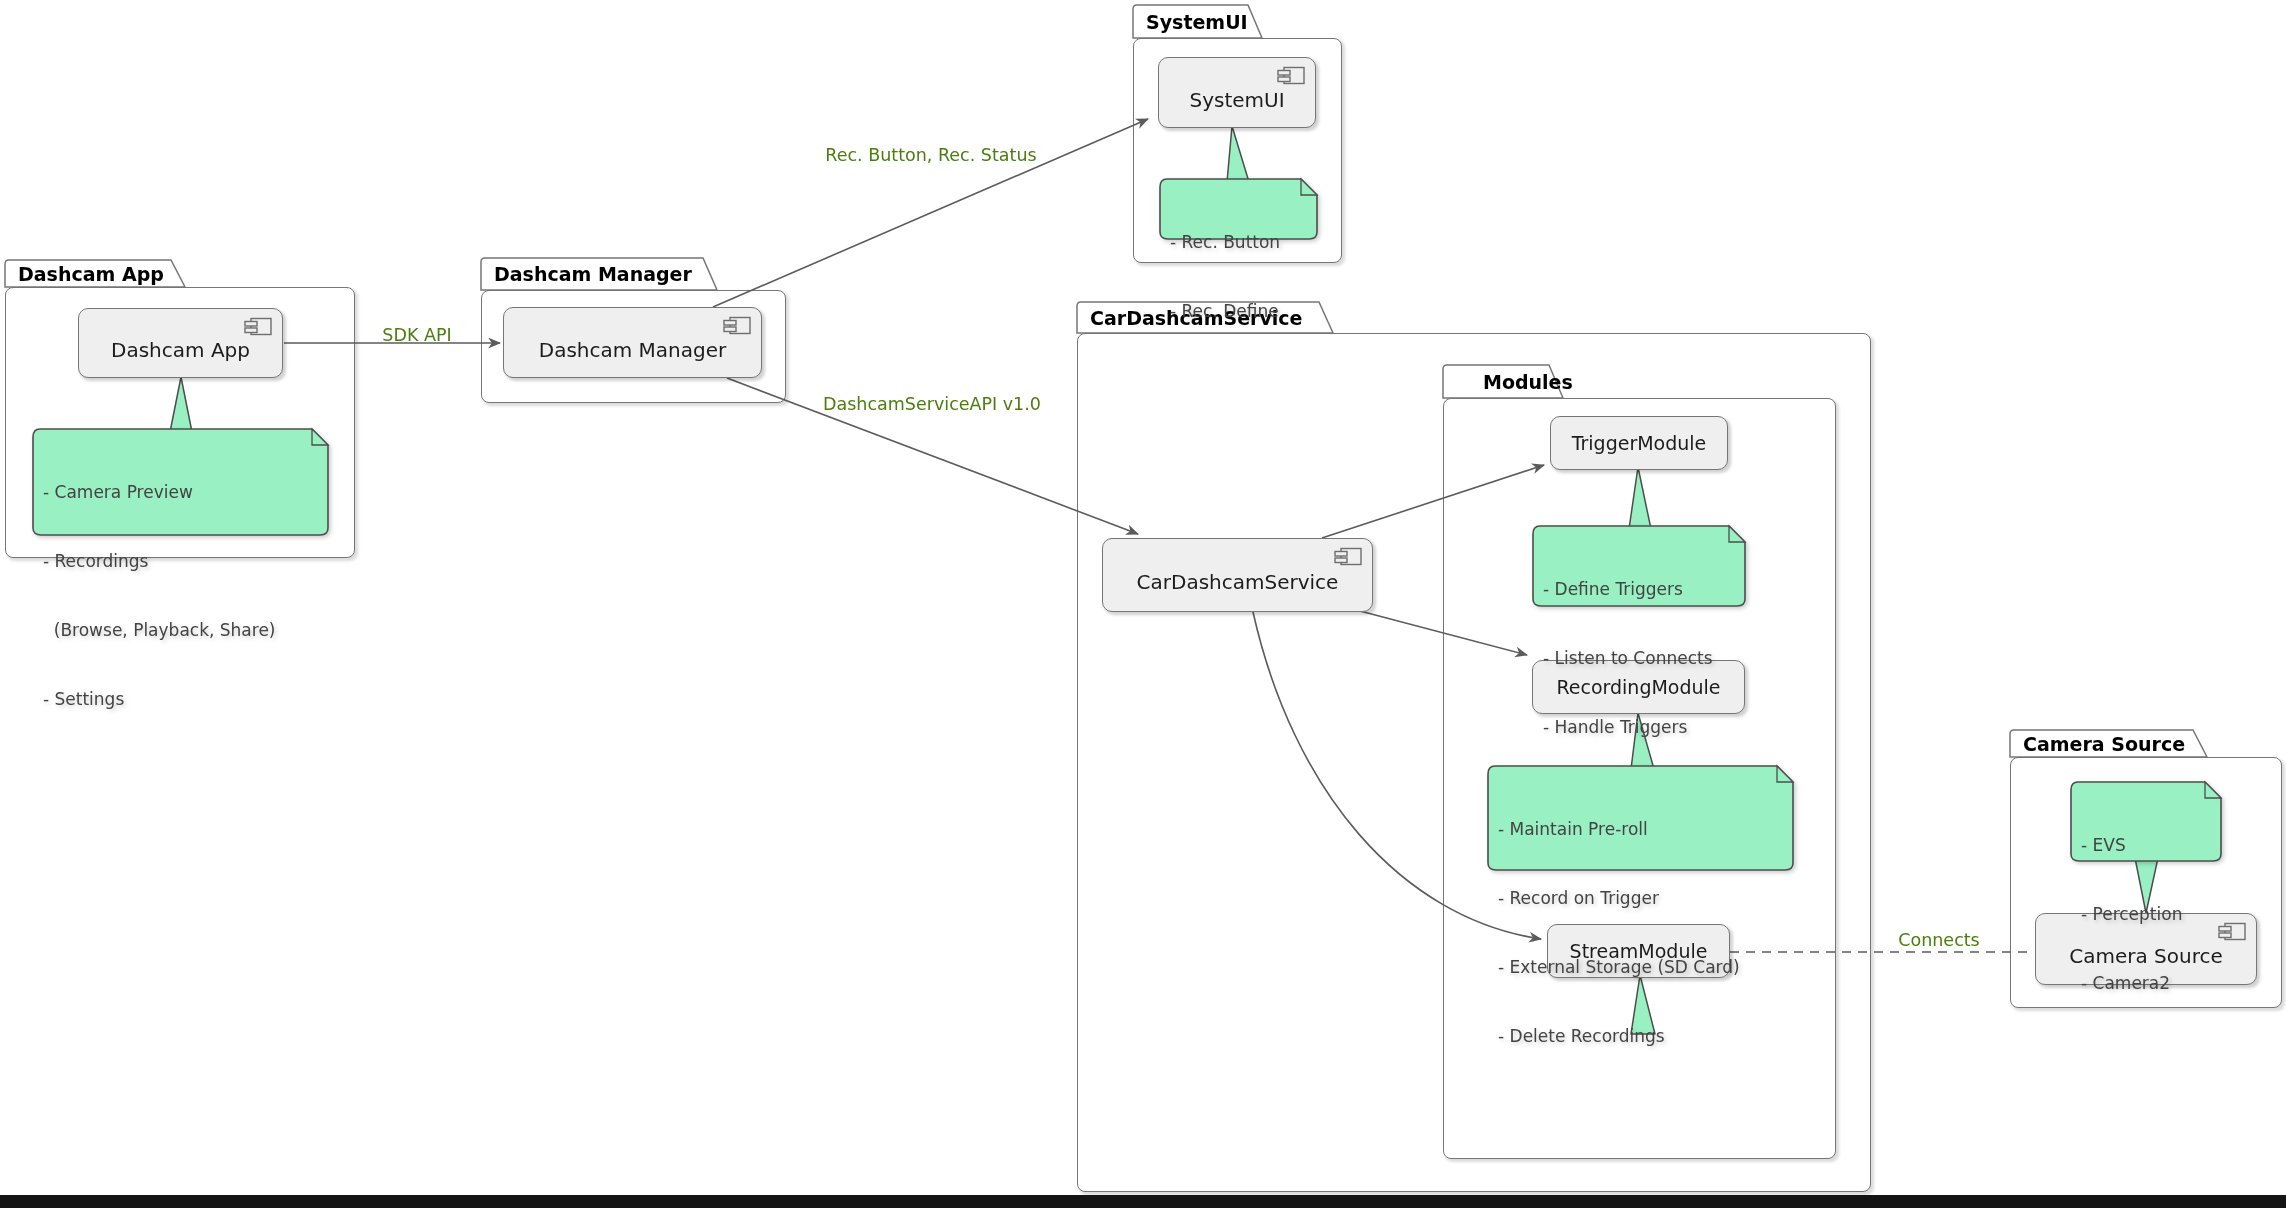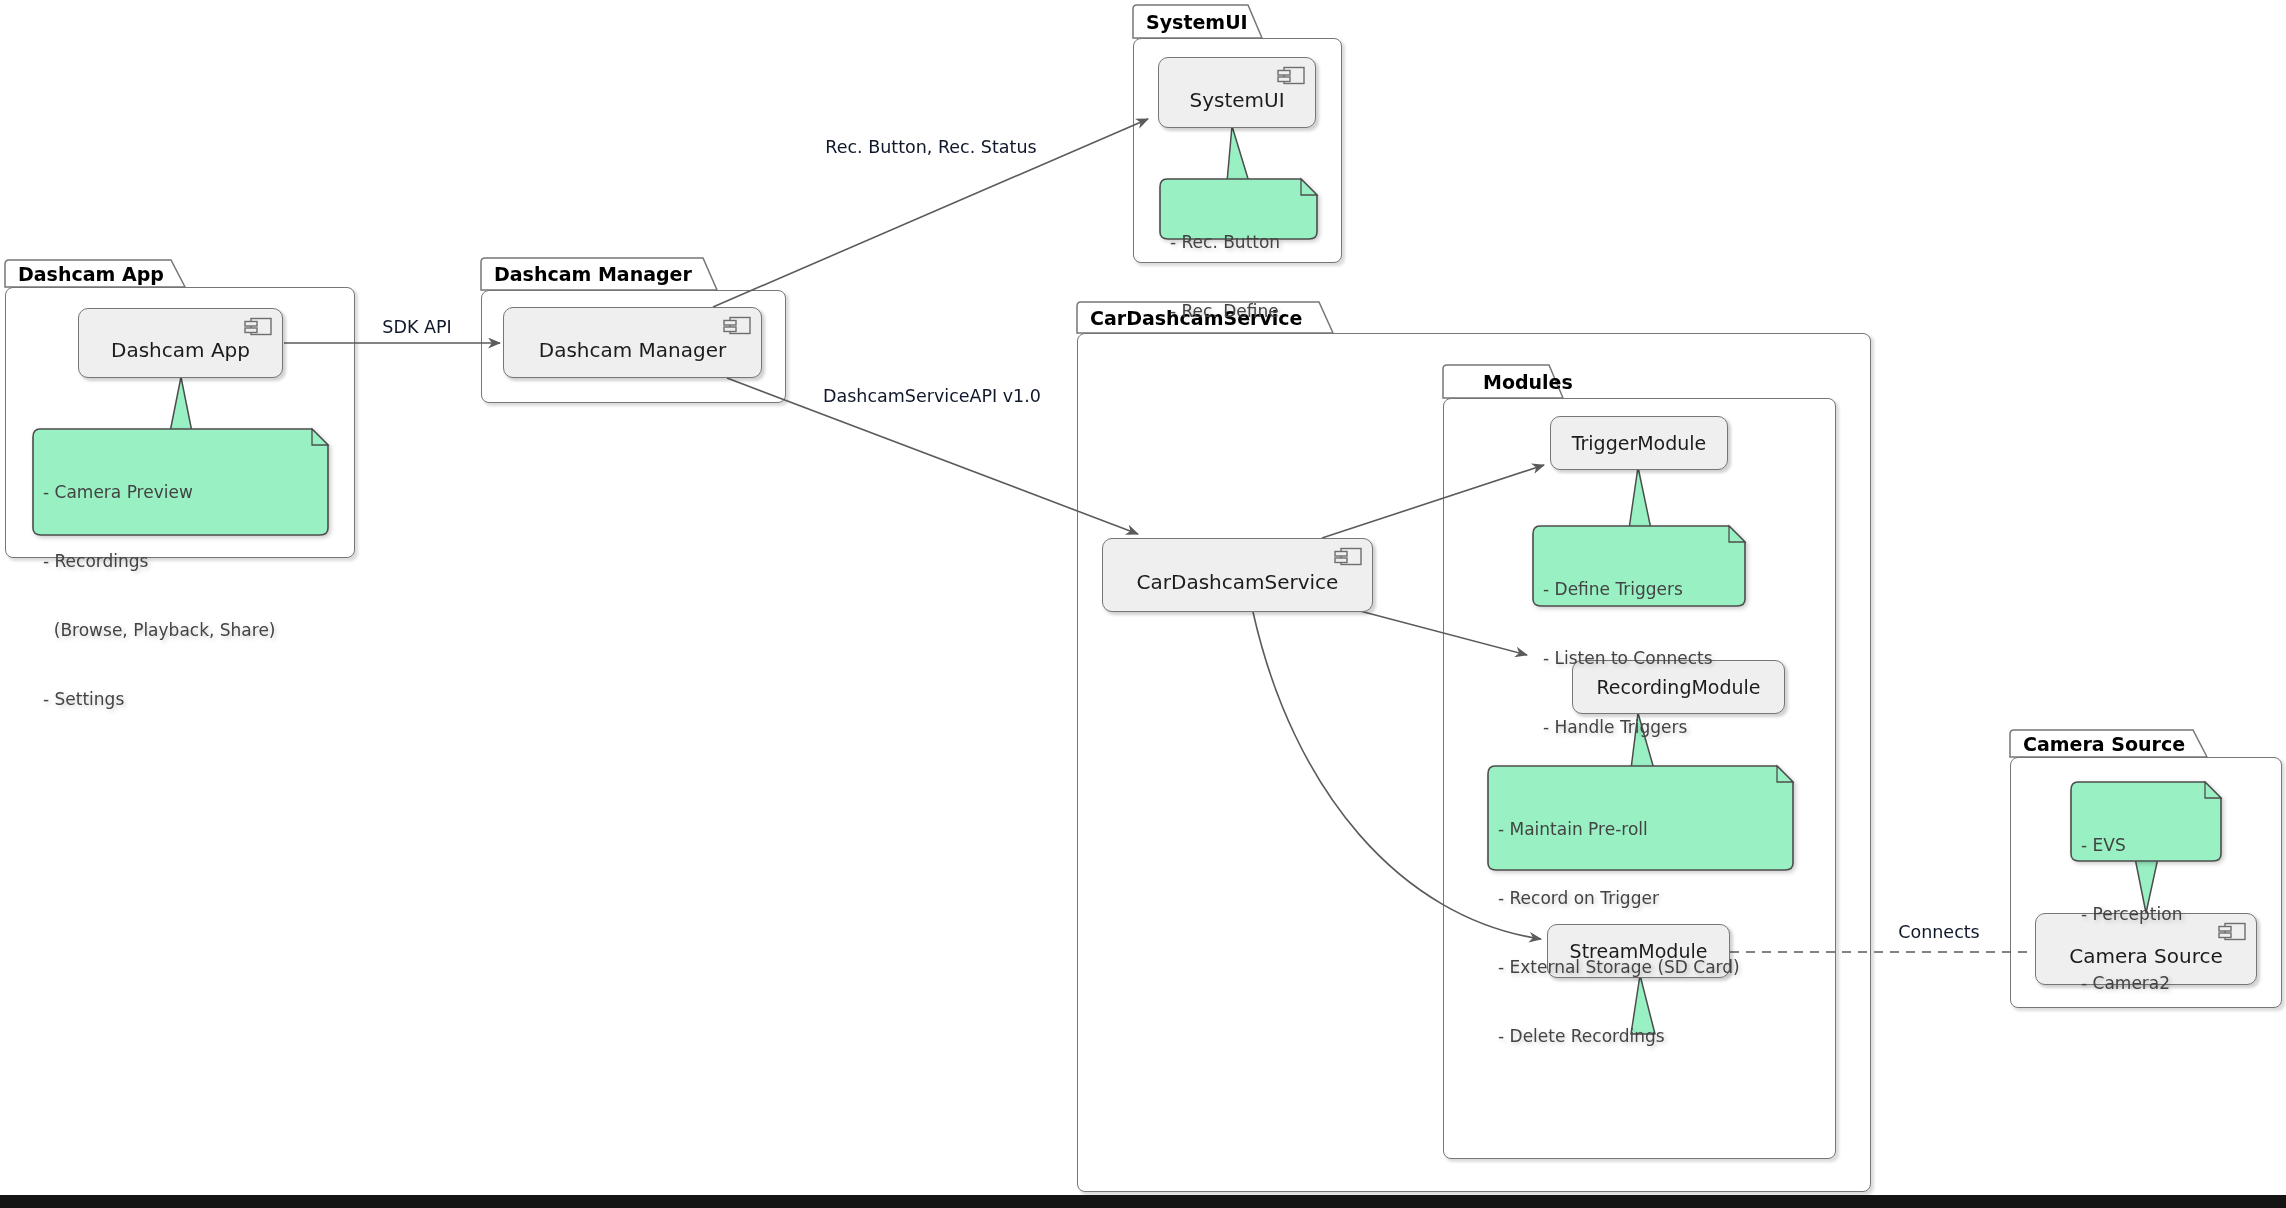--- a/index.html
+++ b/index.html
@@ -42,22 +42,22 @@
     font-size:17px;line-height:23px;color:var(--note-text,#434343);white-space:pre;
   }
   
   .overlay{position:absolute;left:0;top:0;z-index:2;}
   .edge{stroke:var(--line-color,#5B5B5B);stroke-width:1.6;fill:none;}
   .edge.dashed{stroke-dasharray:9 7;}
   .tail{fill:var(--note-bg,#98F0C3);stroke:var(--note-border,#4D4D4D);stroke-width:1.5;stroke-linejoin:round;}
   .tab{fill:#ffffff;stroke:var(--package-border,#767676);stroke-width:1.5;}
   .arrowhead{fill:var(--line-color,#5B5B5B);}
   .edge-label{
-    position:absolute;z-index:3;font-size:17.5px;color:#0f172a;
-    white-space:nowrap;transform:translateX(-50%);
+    position:absolute;z-index:3;font-size:17.5px;color:#4d7c0f;
+    white-space:nowrap;transform:translateX(-50%);margin-top:8px;
   }
   .bottom-bar{position:absolute;left:0;top:1195px;width:2286px;height:13px;background:#141414;z-index:4;}
 </style>
 </head>
 <body>
 
 <div class="canvas">
 
   <div class="pkg-body" style="left:5px;top:287px;width:350px;height:271px;"></div>
   <div class="pkg-body" style="left:481px;top:290px;width:305px;height:113px;"></div>
@@ -131,21 +131,21 @@
     <svg class="icon" width="32" height="22" viewBox="0 0 32 22">
         <rect class="icon-rect" x="9" y="2.5" width="20" height="16"></rect>
         <rect class="icon-rect" x="3" y="5.5" width="12" height="4.5"></rect>
         <rect class="icon-rect" x="3" y="12" width="12" height="4.5"></rect>
       </svg>
     <span>CarDashcamService</span>
   </div>
   <div class="comp" style="left:1550px;top:416px;width:178px;height:54px;font-size:19px;">
     <span>TriggerModule</span>
   </div>
-  <div class="comp" style="left:1532px;top:660px;width:213px;height:54px;font-size:19px;margin-left:40px;">
+  <div class="comp" style="left:1532px;top:660px;width:213px;height:54px;font-size:19px;">
     <span>RecordingModule</span>
   </div>
   <div class="comp" style="left:1547px;top:924px;width:183px;height:54px;font-size:19px;">
     <span>StreamModule</span>
   </div>
   <div class="comp has-icon" style="left:2035px;top:913px;width:222px;height:72px;">
     <svg class="icon" width="32" height="22" viewBox="0 0 32 22">
         <rect class="icon-rect" x="9" y="2.5" width="20" height="16"></rect>
         <rect class="icon-rect" x="3" y="5.5" width="12" height="4.5"></rect>
         <rect class="icon-rect" x="3" y="12" width="12" height="4.5"></rect>

